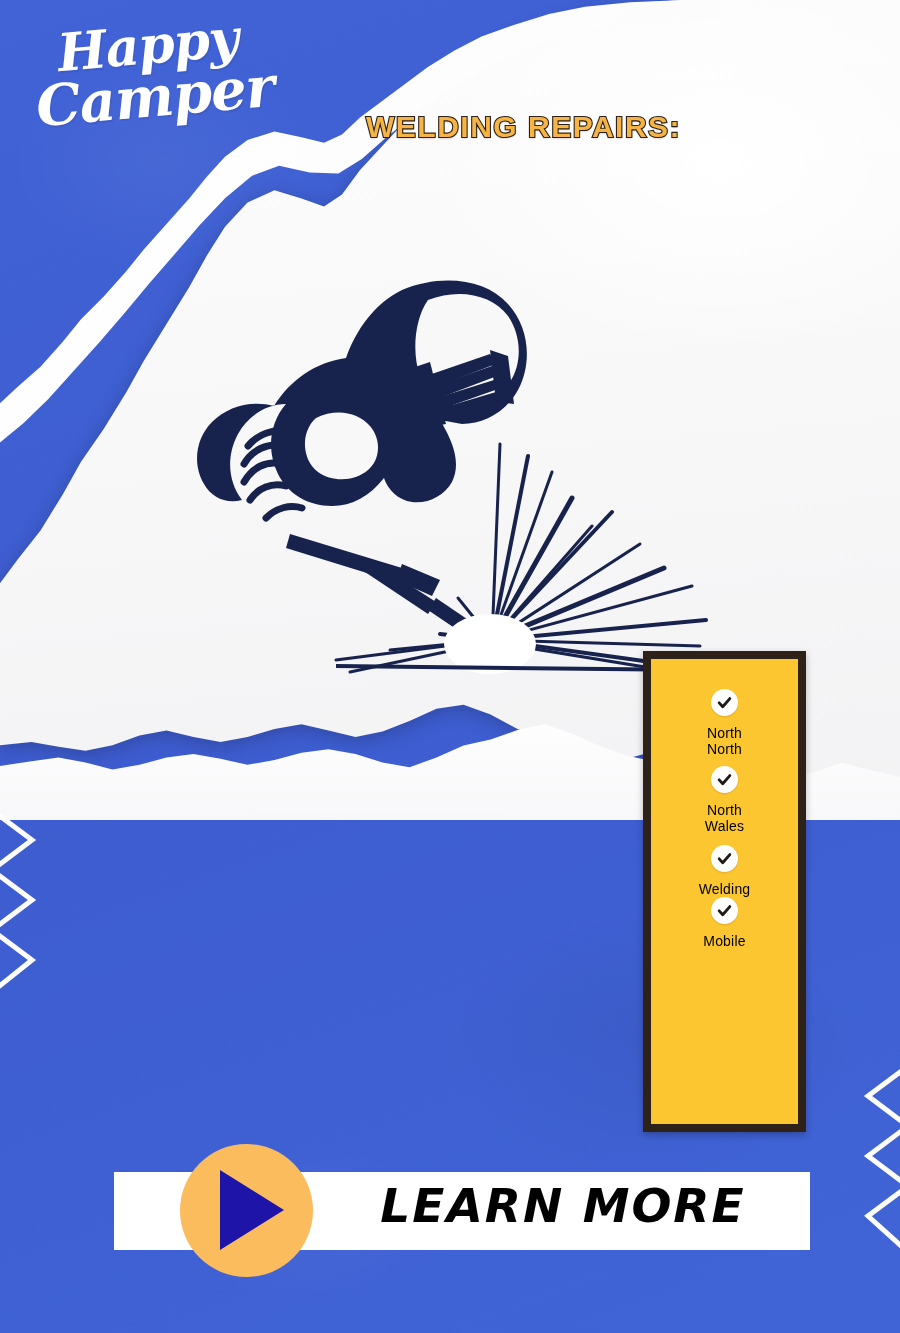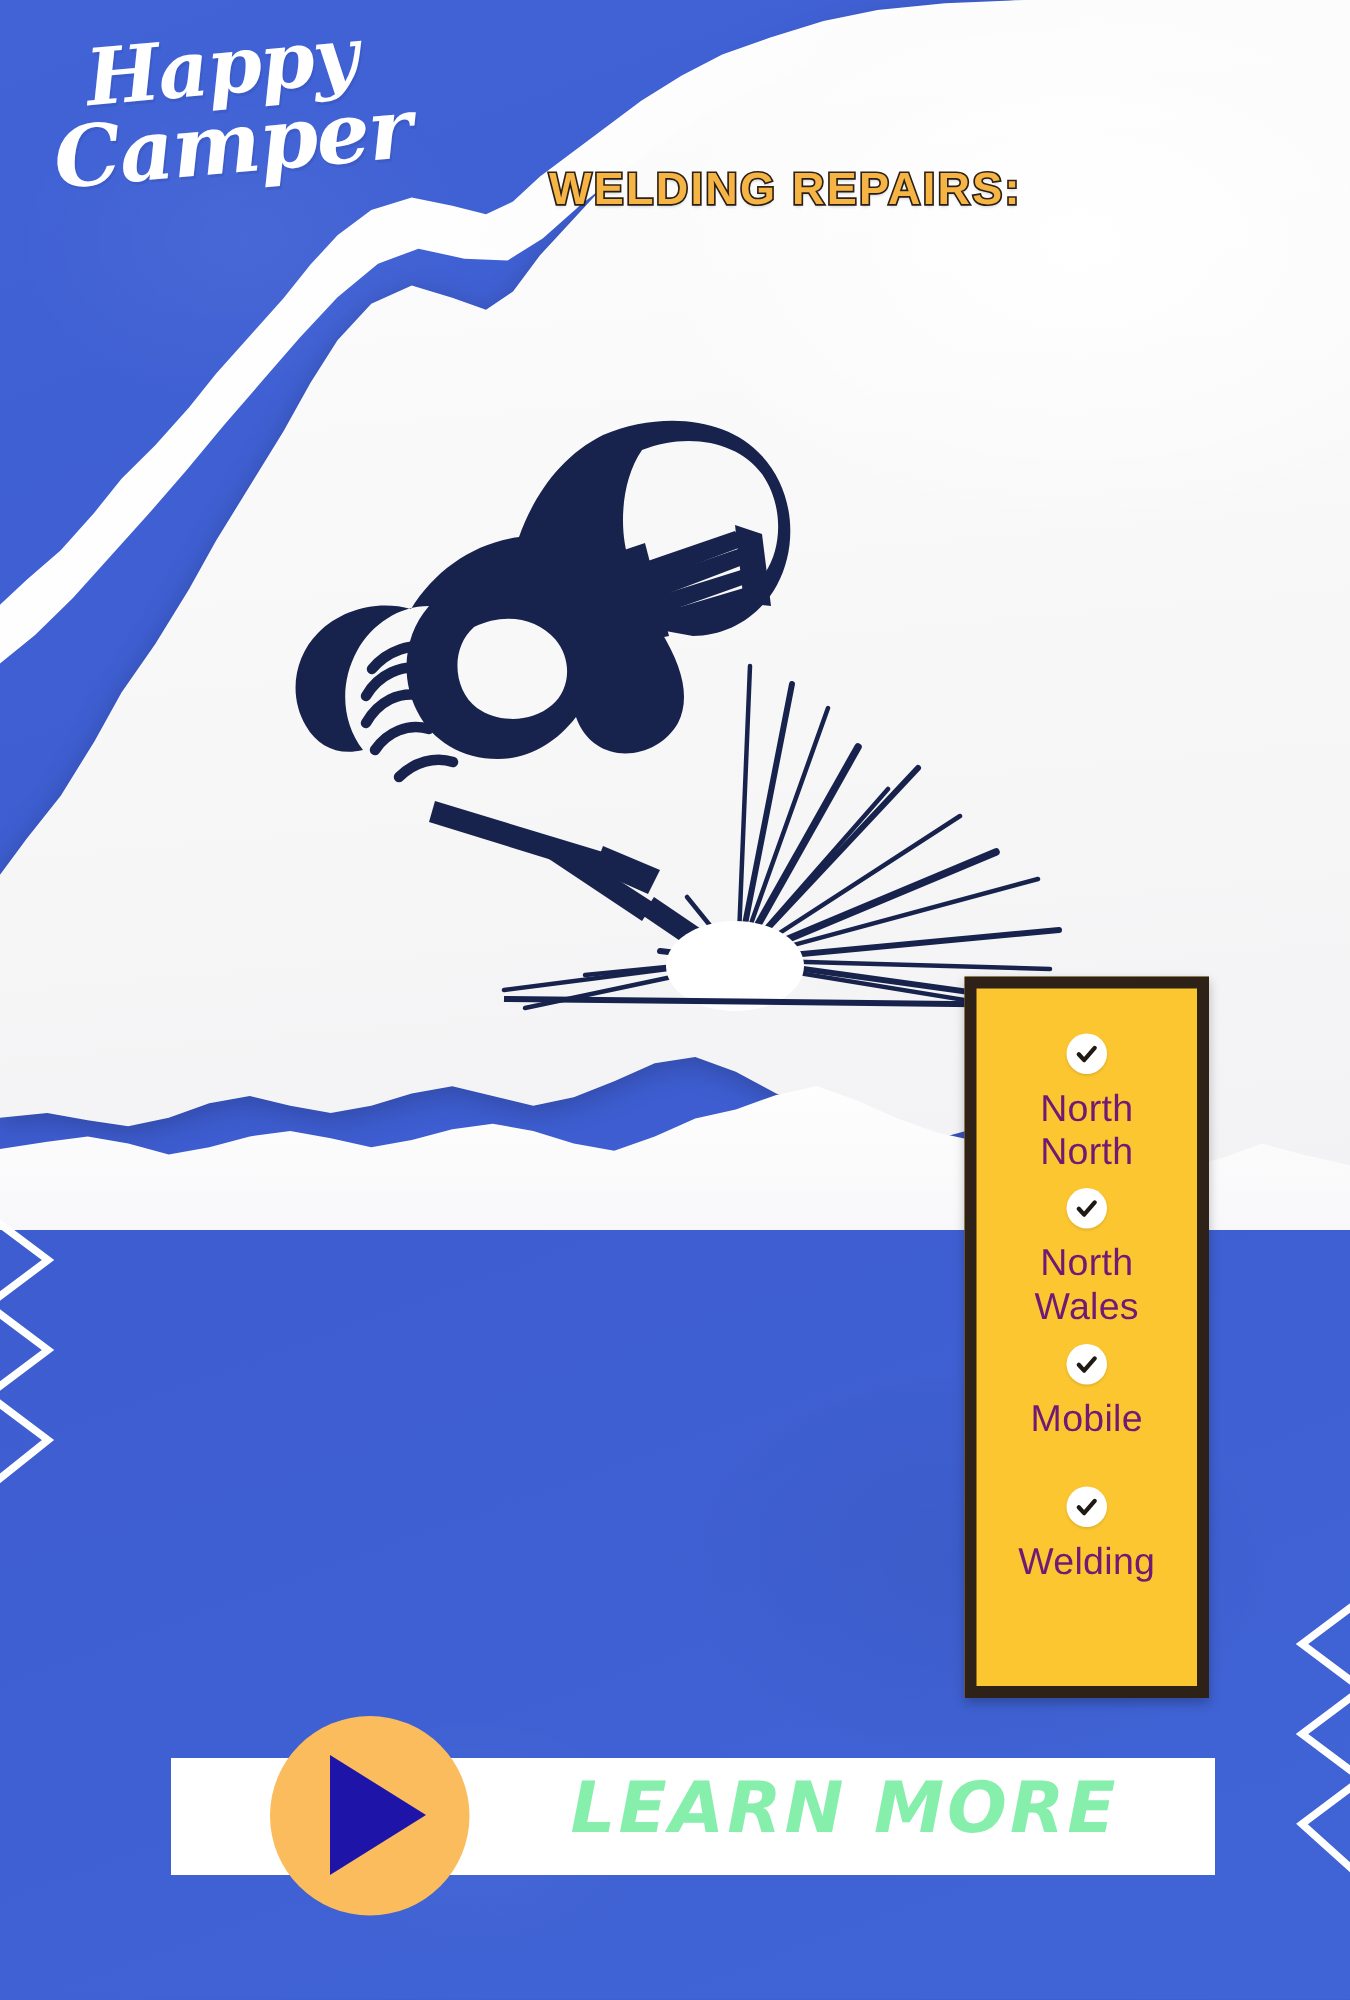--- a/index.html
+++ b/index.html
@@ -139,21 +139,21 @@
   .check-item.i1 { margin-bottom:10px; }
   .check-item.i2 { margin-bottom:30px; }
   .check-circle {
     width:27px; height:27px; border-radius:50%;
     background:#ffffff; display:flex; align-items:center; justify-content:center;
     box-shadow:0 1px 2px rgba(0,0,0,.12);
   }
   .check-circle svg { display:block; }
   .check-label {
     margin-top:9px;
-    font-size:25px; color:#701a75;
+    font-size:14px; color:#000000;
     text-align:center; line-height:1.17;
     letter-spacing:.2px;
   }
 
   
   .body-copy {
     position:absolute; left:113px; top:866px; width:470px;
     color:#ffffff; font-size:40px; font-weight:bold;
     line-height:1.55; letter-spacing:.1px;
     text-shadow:0 2px 3px rgba(20,30,80,.22);
@@ -166,21 +166,21 @@
 
   
   .cta-bar {
     position:absolute; left:114px; top:1172px;
     width:696px; height:78px; background:#ffffff;
     z-index:4;
   }
   .cta-text {
     position:absolute; left:368px; top:1178px; width:390px;
     text-align:center;
-    color:#86efac;
+    color:#000000;
     font-family:"DejaVu Sans", sans-serif;
     font-style:italic; font-weight:bold;
     font-size:47px; letter-spacing:2px;
     z-index:6;
   }
   .cta-circle {
     position:absolute; left:180px; top:1144px;
     width:133px; height:133px; border-radius:50%;
     background:#fbbc5d; z-index:5;
   }
@@ -303,36 +303,36 @@
         <svg width="17" height="17" viewBox="0 0 24 24">
             <path d="M4.5 12.5 L9.5 18 L19.5 6.5" stroke="#201a14" stroke-width="4" fill="none" stroke-linecap="round" stroke-linejoin="round"></path>
           </svg>
       </span>
       <span class="check-label">
         <span>North</span><br>
         <span>Wales</span>
       </span>
     </div>
 
+    <div class="check-item i3">
+      <span class="check-circle">
+        <svg width="17" height="17" viewBox="0 0 24 24">
+            <path d="M4.5 12.5 L9.5 18 L19.5 6.5" stroke="#201a14" stroke-width="4" fill="none" stroke-linecap="round" stroke-linejoin="round"></path>
+          </svg>
+      </span>
+      <span class="check-label">Welding</span>
+    </div>
+
     <div class="check-item i2">
       <span class="check-circle">
         <svg width="17" height="17" viewBox="0 0 24 24">
             <path d="M4.5 12.5 L9.5 18 L19.5 6.5" stroke="#201a14" stroke-width="4" fill="none" stroke-linecap="round" stroke-linejoin="round"></path>
           </svg>
       </span>
       <span class="check-label">Mobile</span>
-    </div>
-
-    <div class="check-item i3">
-      <span class="check-circle">
-        <svg width="17" height="17" viewBox="0 0 24 24">
-            <path d="M4.5 12.5 L9.5 18 L19.5 6.5" stroke="#201a14" stroke-width="4" fill="none" stroke-linecap="round" stroke-linejoin="round"></path>
-          </svg>
-      </span>
-      <span class="check-label">Welding</span>
     </div>
 
   </div>
 
 
   <svg class="zig zig-left" viewBox="0 0 60 190">
     <path d="M-6 4 L34 34 L-6 64 L34 94 L-6 124 L34 154 L-6 186" stroke="#ffffff" stroke-width="5" fill="none" stroke-linejoin="miter"></path>
   </svg>
   <svg class="zig zig-right" viewBox="0 0 60 195">
     <path d="M66 4 L26 34 L66 64 L26 94 L66 124 L26 154 L66 190" stroke="#ffffff" stroke-width="5" fill="none" stroke-linejoin="miter"></path>

